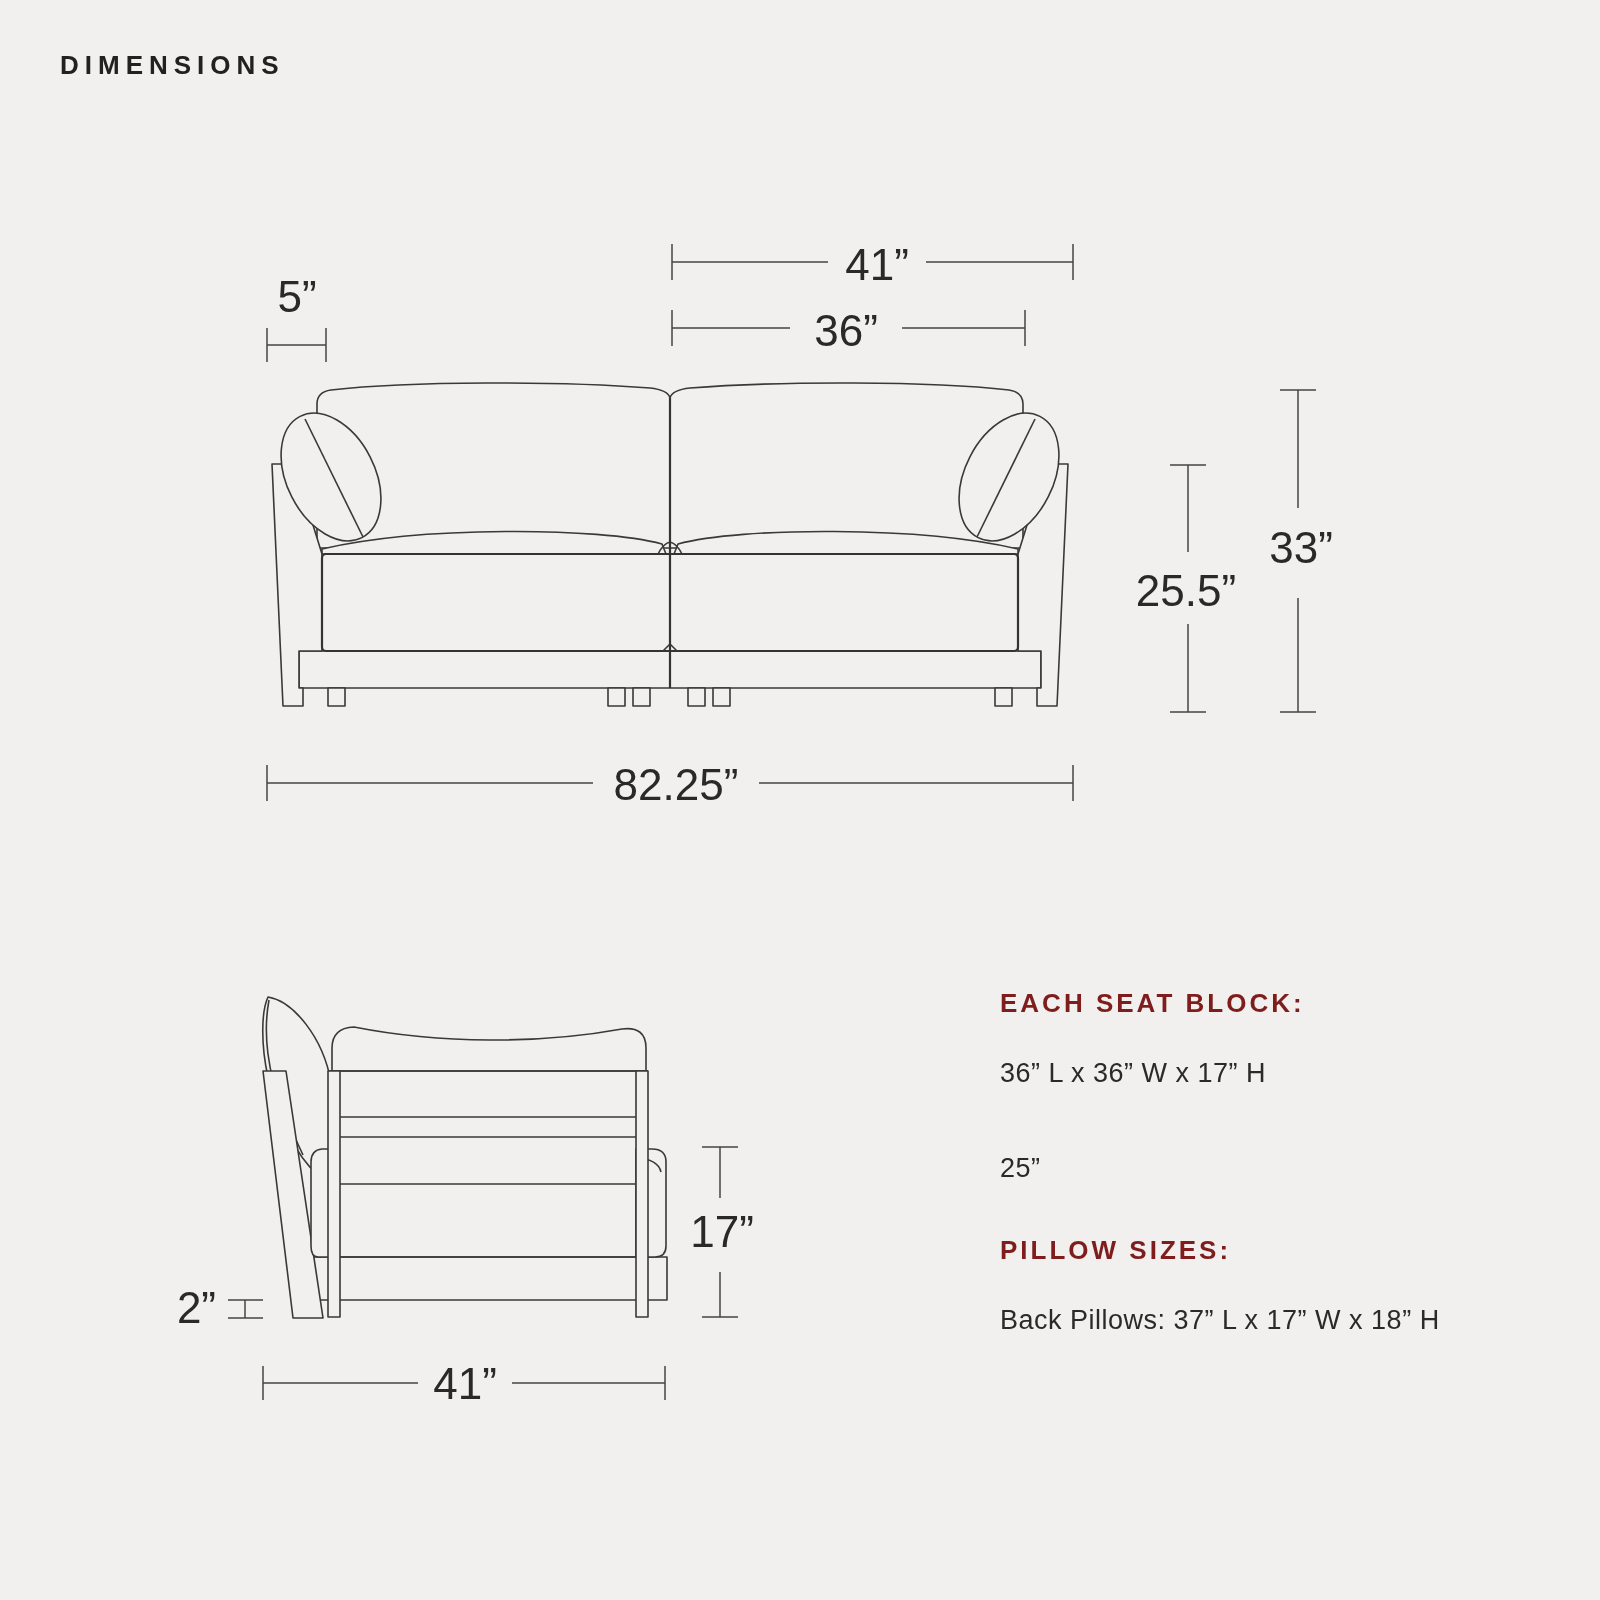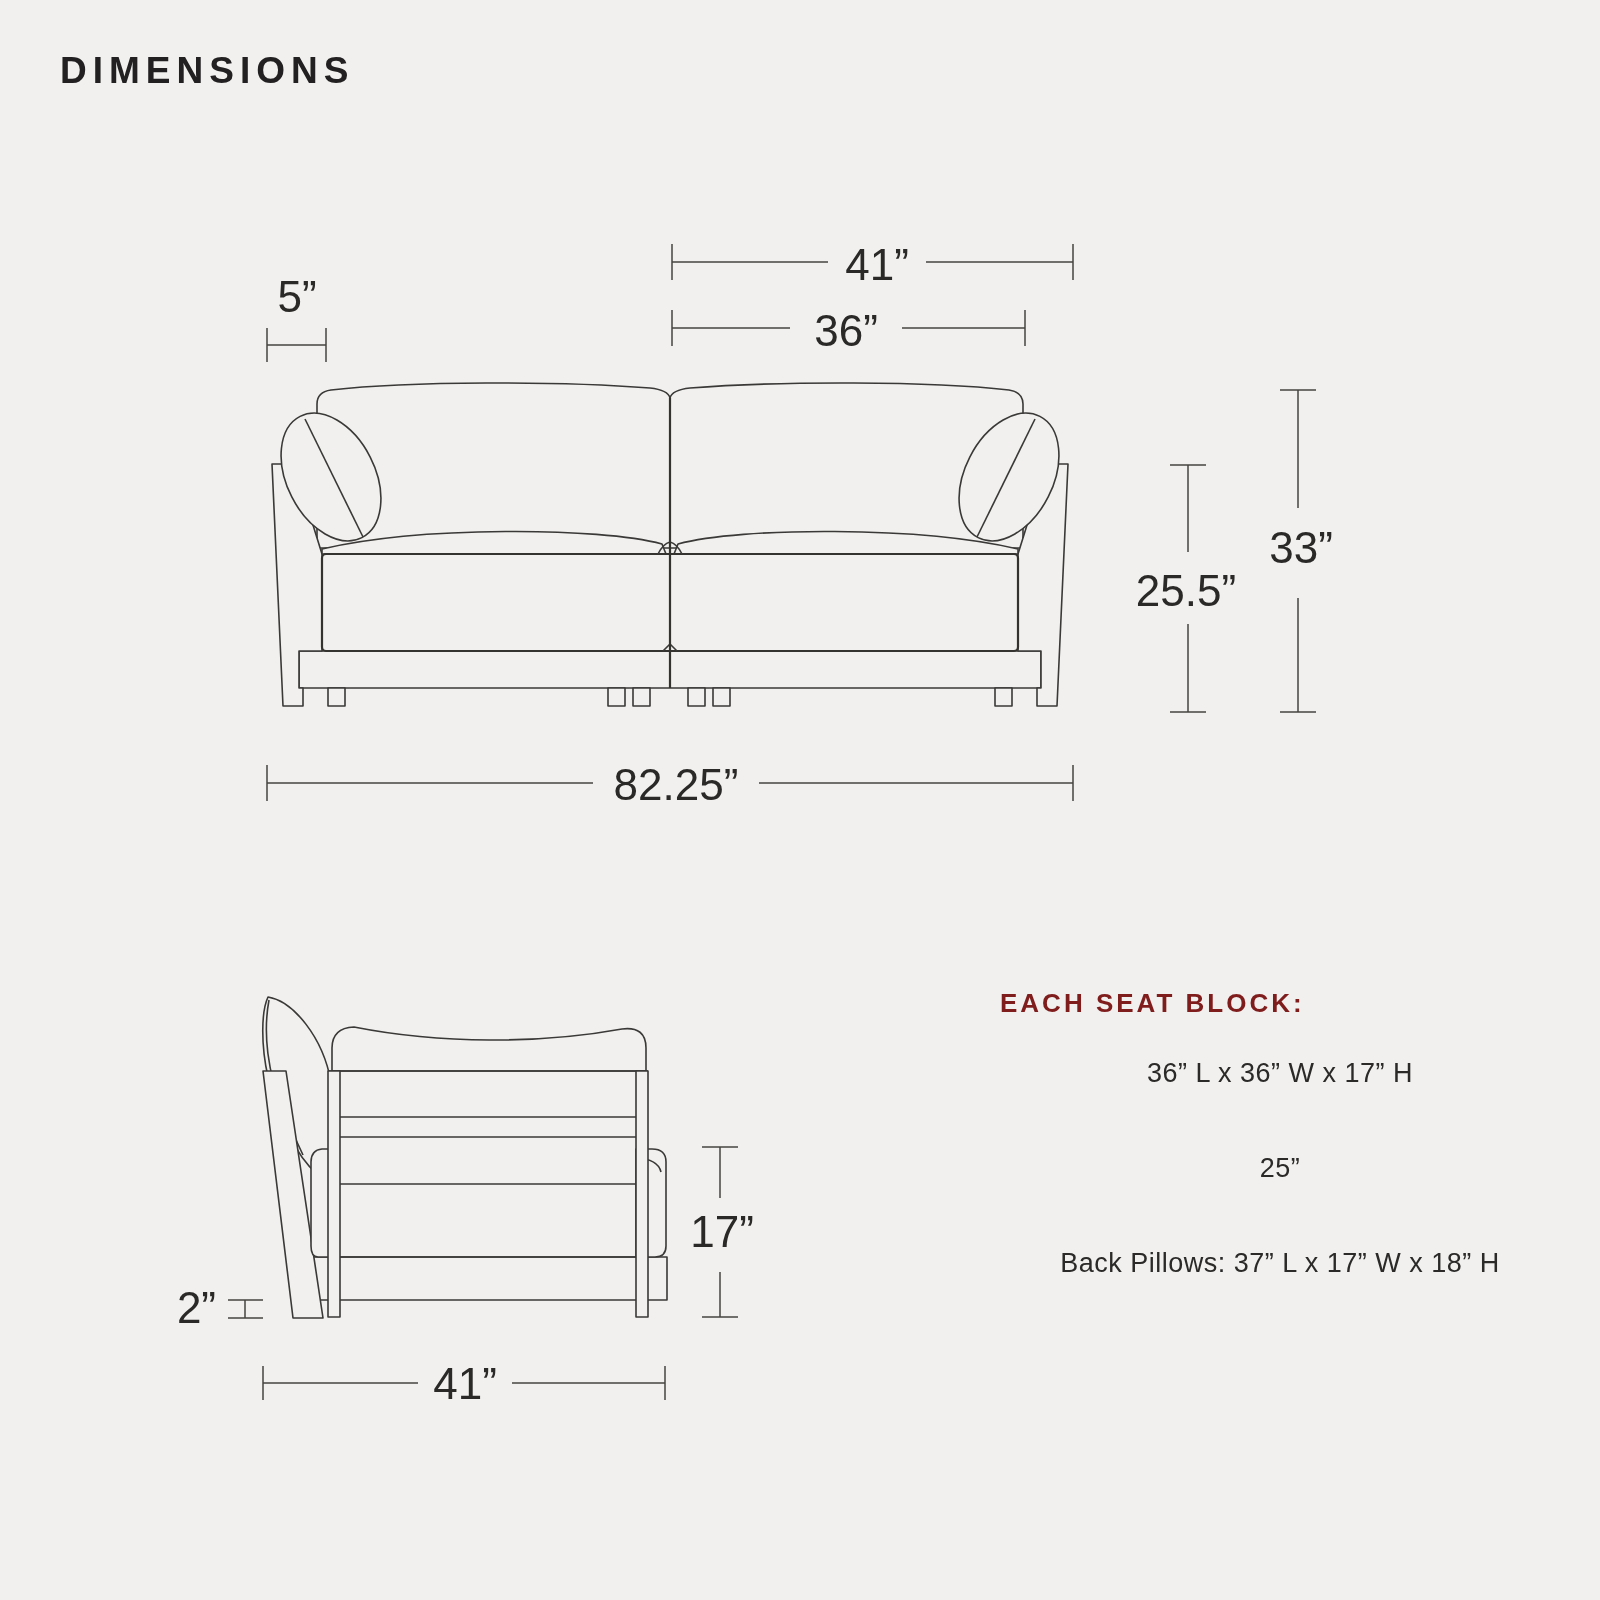--- a/index.html
+++ b/index.html
@@ -6,21 +6,21 @@
   body{
     width:1600px;height:1600px;
     background:#f1f0ee;
     font-family:"Liberation Sans", sans-serif;
     color:#272524;
     position:relative;
     overflow:hidden;
   }
   .page-title{
     position:absolute;left:60px;top:50px;
-    font-size:37px;font-weight:700;letter-spacing:6px;
+    font-size:26px;font-weight:700;letter-spacing:6px;
     color:#232021;
   }
   svg.diagram{position:absolute;left:0;top:0;}
   .ln{fill:none;stroke:#3a3937;stroke-width:1.6;stroke-linejoin:round;}
   .ln2{fill:none;stroke:#35332f;stroke-width:2.2;stroke-linejoin:round;}
   .shape{fill:#f1f0ee;stroke:#3a3937;stroke-width:1.6;stroke-linejoin:round;}
   .shape2{fill:#f1f0ee;stroke:#35332f;stroke-width:2.2;stroke-linejoin:round;}
   .dim{fill:none;stroke:#454441;stroke-width:1.5;}
   .dimtext{
     font-family:"Liberation Sans", sans-serif;
@@ -28,21 +28,21 @@
   }
   .specs{
     position:absolute;left:1000px;top:988px;width:560px;
   }
   .spec-heading{
     font-size:26px;font-weight:700;letter-spacing:3px;
     color:#7f1d1d;margin:0 0 26px 0;
   }
   .spec-line{
     font-size:27px;font-weight:400;letter-spacing:0.5px;
-    color:#2b2a29;line-height:57px;margin:0;text-align:center;
+    color:#2b2a29;line-height:57px;margin:0;
   }
   .spec-section{margin:0 0 38px 0;}
 </style>
 </head>
 <body>
 
 <div class="page-title">DIMENSIONS</div>
 
 <svg class="diagram" width="1600" height="1600" viewBox="0 0 1600 1600">
 
@@ -159,15 +159,16 @@
 
 <div class="specs">
   <div class="spec-section">
     <p class="spec-heading">EACH SEAT BLOCK:</p>
     <p class="spec-line">36” L x 36” W x 17” H</p>
   </div>
   <div class="spec-section">
     <p class="spec-line">25”</p>
   </div>
   <div class="spec-section">
+    <p class="spec-heading">PILLOW SIZES:</p>
     <p class="spec-line">Back Pillows: 37” L x 17” W x 18” H</p>
   </div>
 </div>
 
 </body></html>

